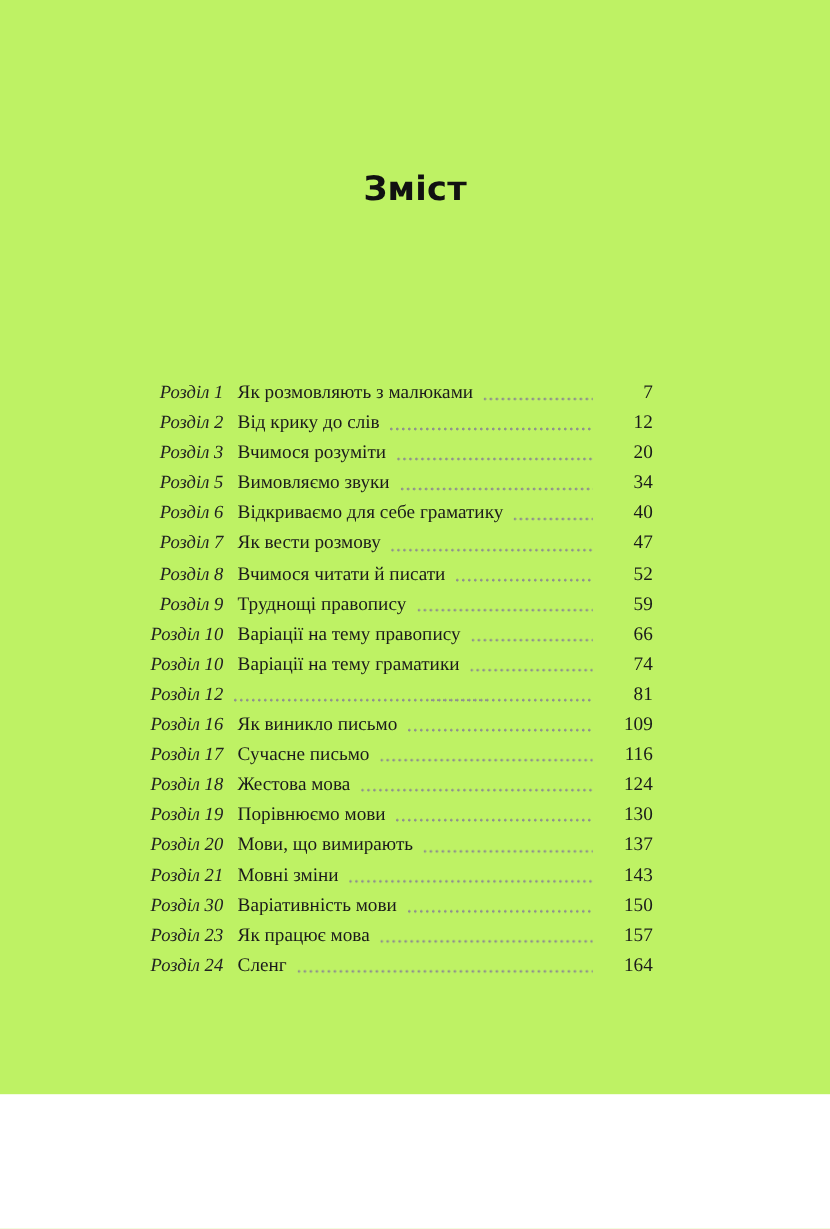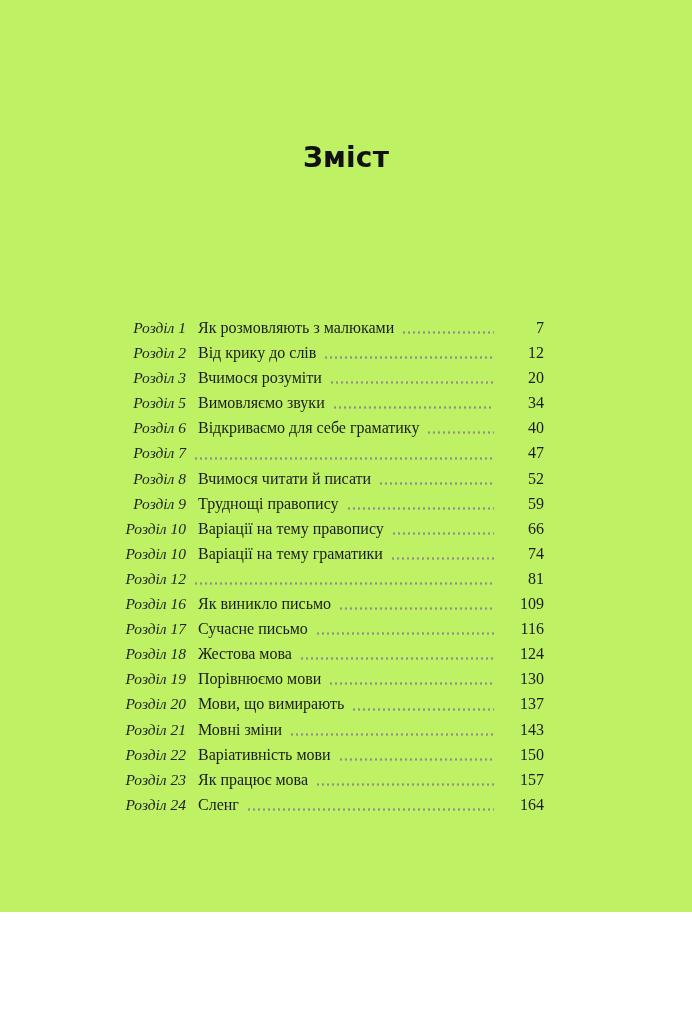--- a/index.html
+++ b/index.html
@@ -109,20 +109,21 @@
 
   <div class="toc-row">
     <span class="toc-chapter">Розділ 6</span>
     <span class="toc-title">Відкриваємо для себе граматику</span>
     <span class="toc-leader"></span>
     <span class="toc-page">40</span>
   </div>
 
   <div class="toc-row">
     <span class="toc-chapter">Розділ 7</span>
+    <span class="toc-title">Як вести розмову</span>
     <span class="toc-leader"></span>
     <span class="toc-page">47</span>
   </div>
 
   <div class="toc-row">
     <span class="toc-chapter">Розділ 8</span>
     <span class="toc-title">Вчимося читати й писати</span>
     <span class="toc-leader"></span>
     <span class="toc-page">52</span>
   </div>
@@ -193,21 +194,21 @@
   </div>
 
   <div class="toc-row">
     <span class="toc-chapter">Розділ 21</span>
     <span class="toc-title">Мовні зміни</span>
     <span class="toc-leader"></span>
     <span class="toc-page">143</span>
   </div>
 
   <div class="toc-row">
-    <span class="toc-chapter">Розділ 22</span>
+    <span class="toc-chapter">Розділ 30</span>
     <span class="toc-title">Варіативність мови</span>
     <span class="toc-leader"></span>
     <span class="toc-page">150</span>
   </div>
 
   <div class="toc-row">
     <span class="toc-chapter">Розділ 23</span>
     <span class="toc-title">Як працює мова</span>
     <span class="toc-leader"></span>
     <span class="toc-page">157</span>

